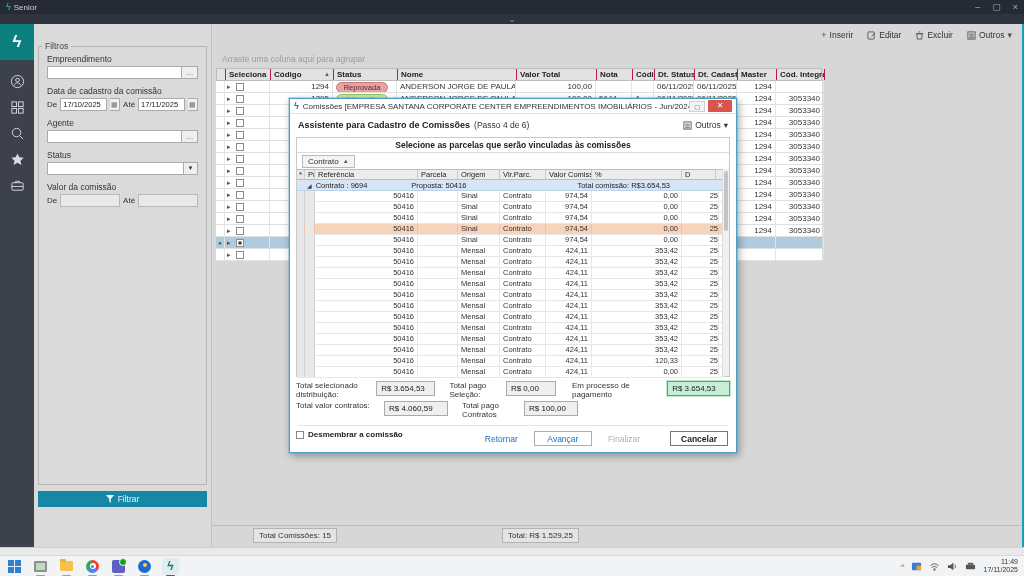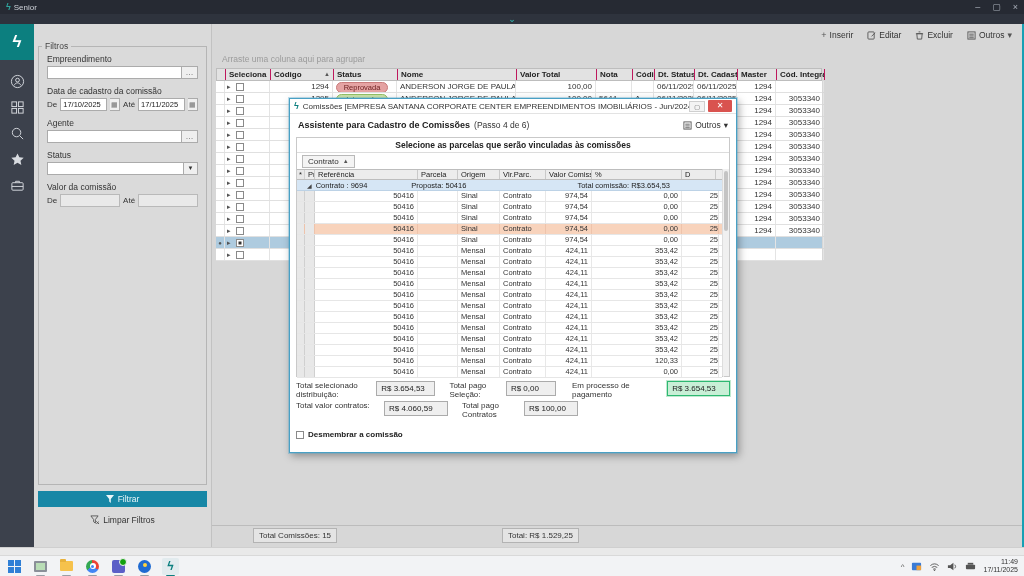--- a/index.html
+++ b/index.html
@@ -230,27 +230,20 @@
         <span class="fp-minilabel">Até</span>
         <span class="fp-val"></span>
       </div>
     </div>
     <button class="btn-filtrar">
       <svg width="8" height="8" viewBox="0 0 10 10" fill="currentColor">
           <path d="M0 0h10L6 5v5L4 8V5z"></path>
         </svg>
       <span>Filtrar</span>
     </button>
-    <button class="btn-limpar">
-      <svg width="9" height="9" viewBox="0 0 10 10" fill="none" stroke="#555">
-          <path d="M1 1h8L6 5v4L4 7.5V5z"></path>
-          <path d="M7 7l3 3M10 7l-3 3"></path>
-        </svg>
-      <span>Limpar Filtros</span>
-    </button>
   </div>
 
   <div class="main">
     <div class="toolbar">
       <span class="tool-btn">
           <span class="g">+</span>
           <span>Inserir</span>
         </span>
       <span class="tool-btn">
           <svg width="9" height="9" viewBox="0 0 10 10" fill="none" stroke="#555">
@@ -820,20 +813,26 @@
         <span class="tlabel" style="width:88px">Total valor contratos:</span>
         <span class="tbox" style="width:64px">R$ 4.060,59</span>
         <span class="tlabel" style="margin-left:14px;width:62px">Total pago Contratos</span>
         <span class="tbox" style="width:54px">R$ 100,00</span>
       </div>
       <div class="m-check">
         <span class="cb"></span>
         <span>Desmembrar a comissão</span>
       </div>
     </div>
+    <div class="m-btns">
+      <span class="mbtn link">Retornar</span>
+      <span class="mbtn primary">Avançar</span>
+      <span class="mbtn disabled">Finalizar</span>
+      <span class="mbtn cancel" style="margin-left:14px">Cancelar</span>
+    </div>
   </div>
 
   <div class="deskstrip"></div>
   <div class="taskbar">
     <div class="tb-icons">
       <div class="ticon">
           <span class="win-logo">
             <i></i>
             <i></i>
             <i></i>

